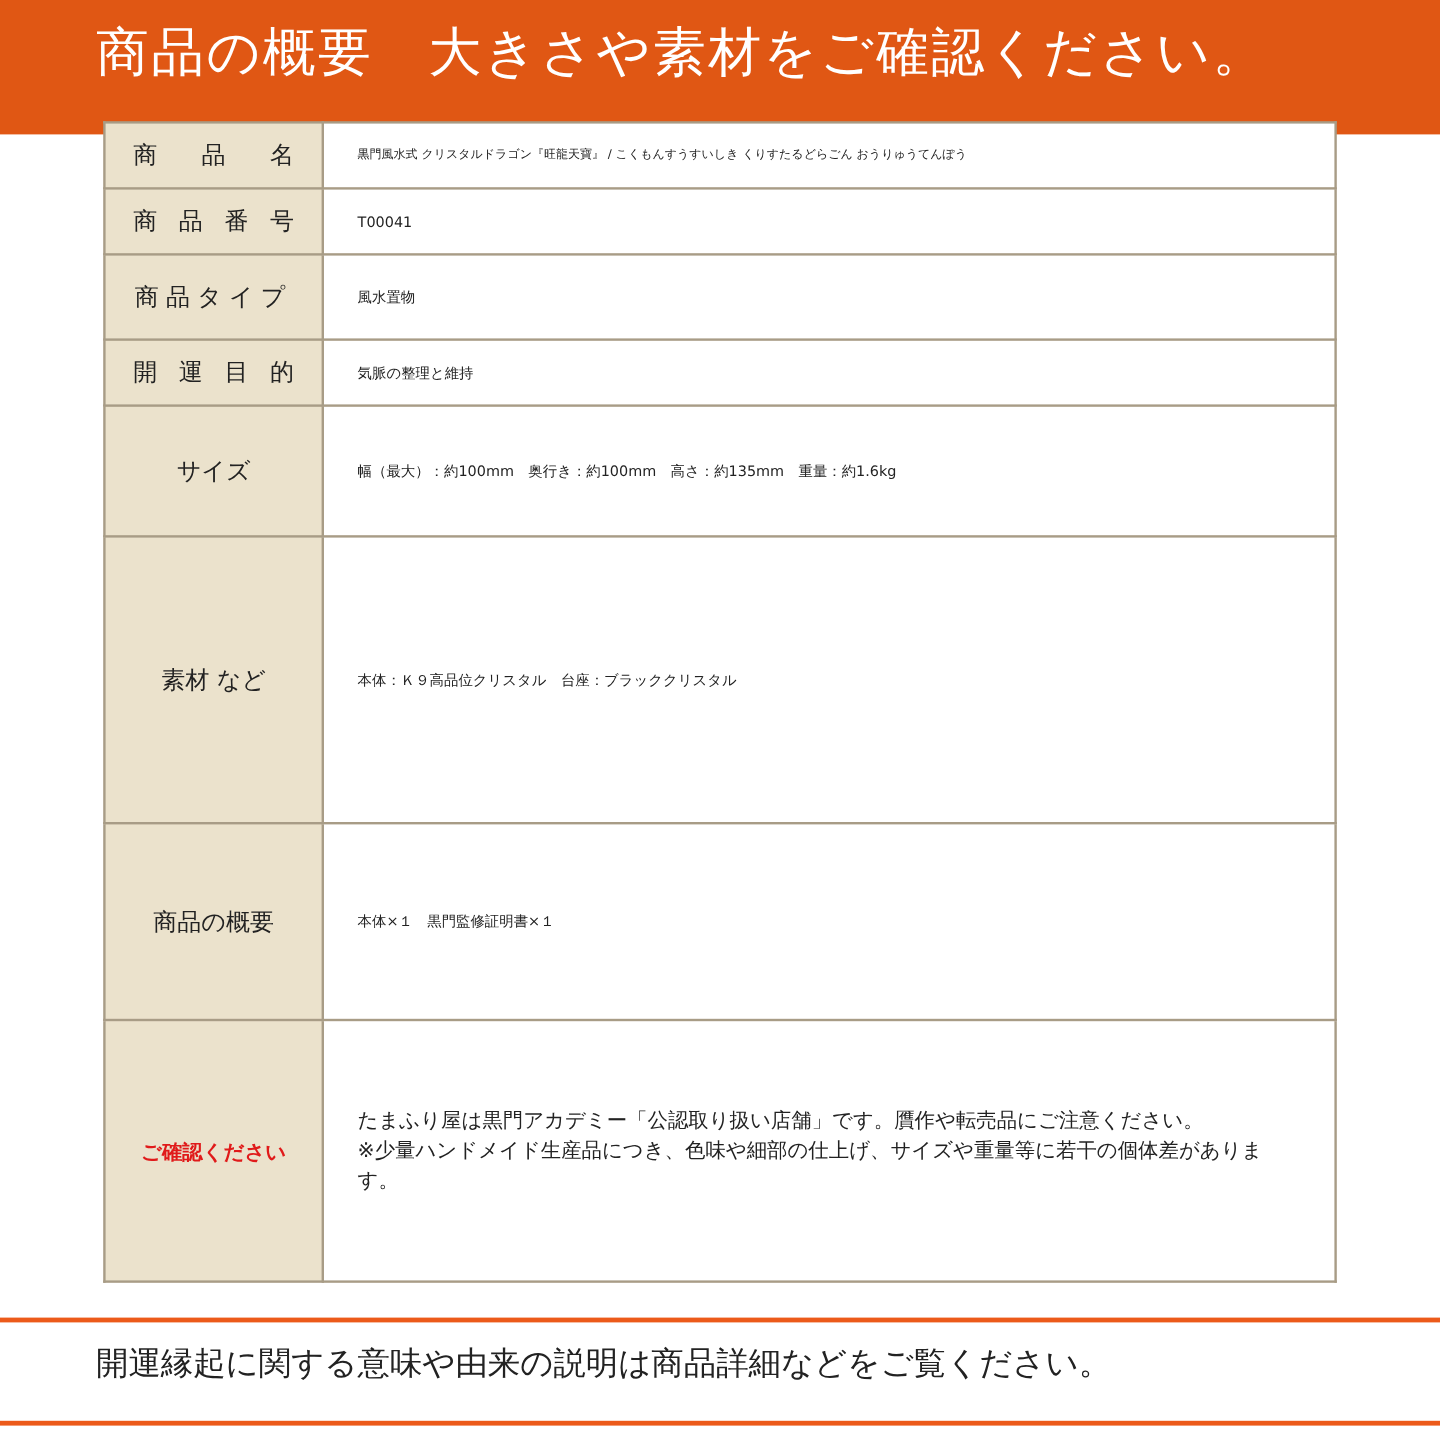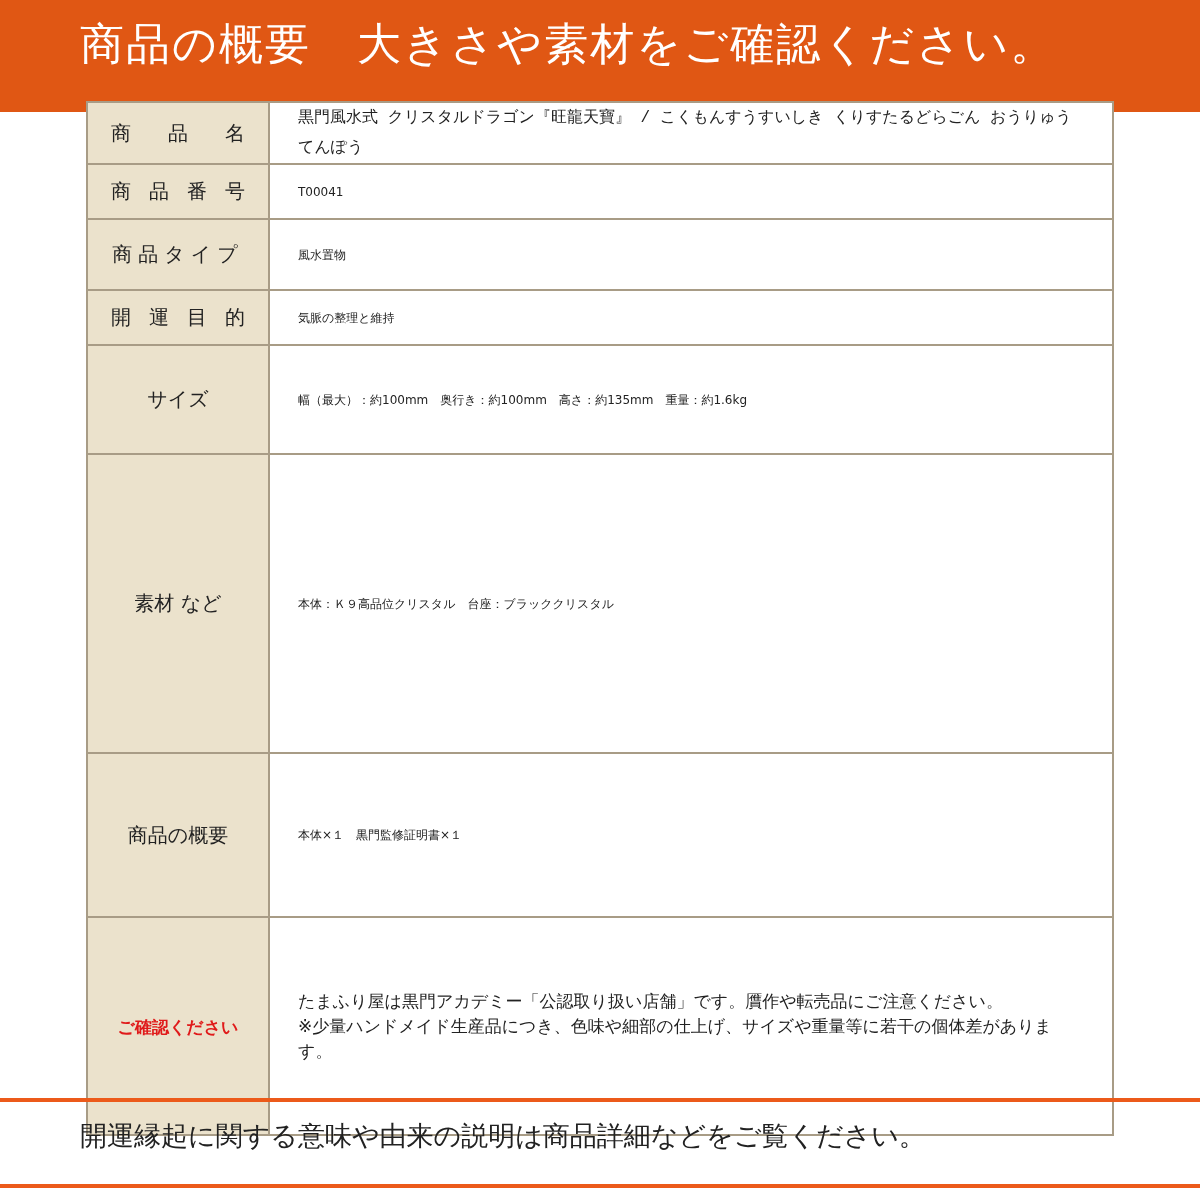--- a/index.html
+++ b/index.html
@@ -24,21 +24,21 @@
     vertical-align: middle;
   }
   td.label {
     width: 178px; background: #ebe2cc;
     text-align: center; font-size: 20px; color: #222;
   }
   td.value {
     background: #ffffff; padding: 0 28px; font-size: 12px; color: #222;
     line-height: 30px;
   }
-  td.value.small { font-size: 16px; font-family: Liberation Mono, monospace; }
+  td.value.small { font-size: 10px; }
   td.value.notes { font-size: 17px; line-height: 25px; }
   .spaced { letter-spacing: 14px; }
   .spaced-wide { display: flex; justify-content: space-between; padding: 0 22px; }
   .label-red { color: #e01a1a; font-size: 17px; font-weight: bold; }
   .footer-line-top {
     position: absolute; left: 0; top: 1098px; width: 1200px; height: 4px; background: #ec5a1a;
   }
   .footer-line-bottom {
     position: absolute; left: 0; top: 1184px; width: 1200px; height: 4px; background: #ec5a1a;
   }
@@ -88,21 +88,21 @@
         <span>目</span>
         <span>的</span>
       </div>
     </td>
     <td class="value">気脈の整理と維持</td>
   </tr>
   <tr style="height:109px;">
     <td class="label">サイズ</td>
     <td class="value">幅（最大）：約100mm　奥行き：約100mm　高さ：約135mm　重量：約1.6kg</td>
   </tr>
-  <tr style="height:299px;">
+  <tr style="height:239px;">
     <td class="label">素材 など</td>
     <td class="value">本体：Ｋ９高品位クリスタル　台座：ブラッククリスタル</td>
   </tr>
   <tr style="height:164px;">
     <td class="label">商品の概要</td>
     <td class="value">本体×１　黒門監修証明書×１</td>
   </tr>
   <tr style="height:218px;">
     <td class="label"><span class="label-red">ご確認ください</span></td>
     <td class="value notes">

